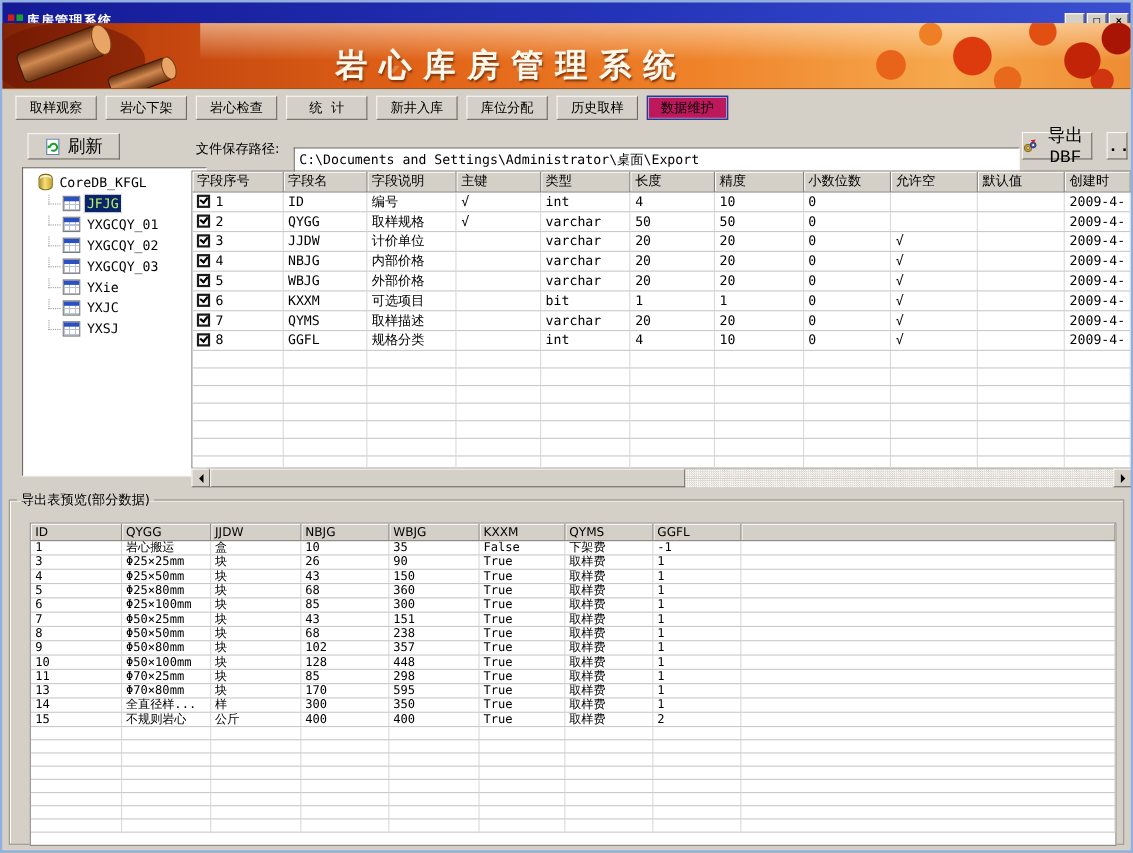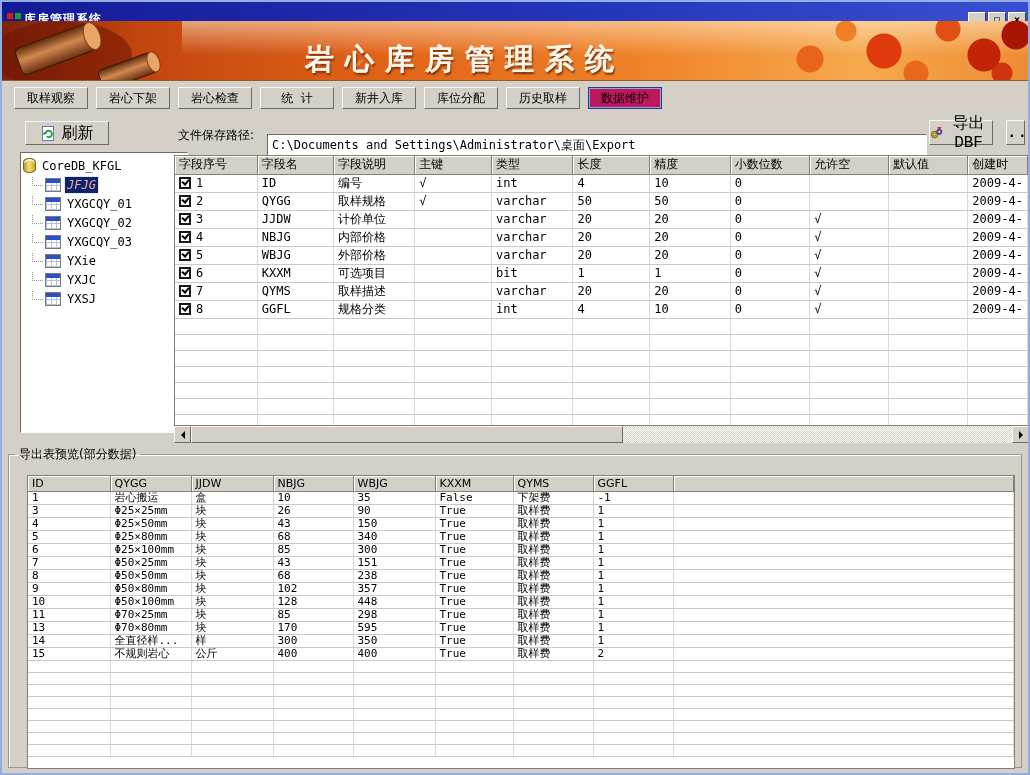--- a/index.html
+++ b/index.html
@@ -63,36 +63,36 @@
                 background: #fff; border: 1px solid; border-color: #6e6b64 #f8f7f4 #f8f7f4 #6e6b64;
                 font: 12px "DejaVu Sans Mono", monospace; padding: 2px 4px; margin-top: 13px; }
   #export-btn { position: absolute; left: 927px; top: 118px; width: 64px; height: 25px;
                 display: flex; align-items: center; justify-content: center; gap: 2px; }
   #browse-btn { position: absolute; left: 1004px; top: 118px; width: 19px; height: 25px;
                 font-weight: bold; letter-spacing: 1px; }
 
   
   .tree { position: absolute; left: 18px; top: 150px; width: 168px; height: 281px; background: #fff;
           border: 1px solid; border-color: #6e6b64 #f8f7f4 #f8f7f4 #6e6b64;
-          font: 12px "DejaVu Sans Mono", monospace; padding: 3px 2px; overflow: hidden; }
+          font: 12px "DejaVu Sans Mono", monospace; padding: 3px 14px; overflow: hidden; }
   .tnode { display: flex; align-items: center; height: 19px; white-space: nowrap; cursor: pointer; }
   .tnode.child { padding-left: 9px; }
   .conn { width: 11px; height: 9px; border-left: 1px dotted #9a9a9a; border-bottom: 1px dotted #9a9a9a;
           margin: -7px 2px 0 0; flex: none; }
   .dbicon { width: 13px; height: 15px; flex: none; margin-right: 4px; border-radius: 6px / 4px;
             background: linear-gradient(90deg,#b8922a,#f7e27a 45%,#caa52a); border: 1px solid #7a6a14;
             box-shadow: inset 0 2px 0 rgba(255,255,255,.7); }
   .tblicon { width: 16px; height: 14px; flex: none; margin-right: 4px; border: 1px solid #7a7a7a;
              background:
                linear-gradient(#2a50c8,#2a50c8) 0 0 / 100% 4px no-repeat,
                repeating-linear-gradient(0deg,#b9c2d2 0 1px,transparent 1px 5px),
                repeating-linear-gradient(90deg,#b9c2d2 0 1px,transparent 1px 5px),
                #fff; }
   .tlabel { padding: 1px 2px; }
-  .tlabel.selected { background: #0a246a; color: #fca5a5; outline: 1px dotted #d8d8d8; font-style: italic; }
+  .tlabel.selected { background: #0a246a; color: #bef264; outline: 1px dotted #d8d8d8; }
 
   
   table { border-collapse: collapse; table-layout: fixed; background: #fff;
           font: 12px "DejaVu Sans Mono", monospace; }
   th { background: #d4d0c8; border-right: 1px solid #848078; border-bottom: 1px solid #848078;
        box-shadow: inset 1px 1px 0 #fff; font-weight: normal; text-align: left;
        padding: 0 4px; white-space: nowrap; overflow: hidden; cursor: pointer;
        font-family: "DejaVu Sans", sans-serif; }
   td { border-right: 1px solid #dadada; border-bottom: 1px solid #c9c9c9; padding: 0 4px;
        white-space: nowrap; overflow: hidden; }
@@ -547,21 +547,21 @@
               <td>True</td>
               <td>取样费</td>
               <td>1</td>
               <td></td>
             </tr>
             <tr>
               <td>5</td>
               <td>Φ25×80mm</td>
               <td>块</td>
               <td>68</td>
-              <td>340</td>
+              <td>360</td>
               <td>True</td>
               <td>取样费</td>
               <td>1</td>
               <td></td>
             </tr>
             <tr>
               <td>6</td>
               <td>Φ25×100mm</td>
               <td>块</td>
               <td>85</td>

